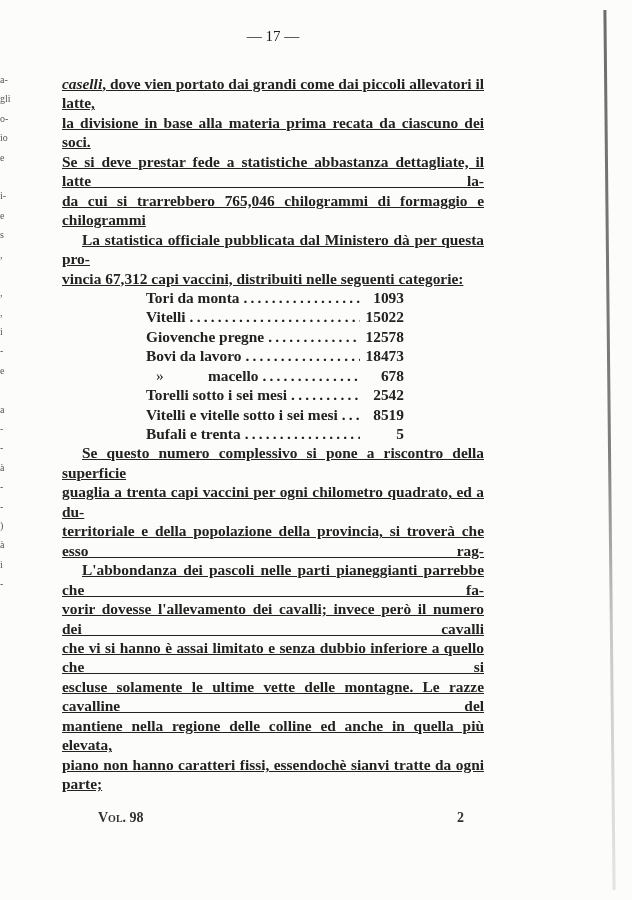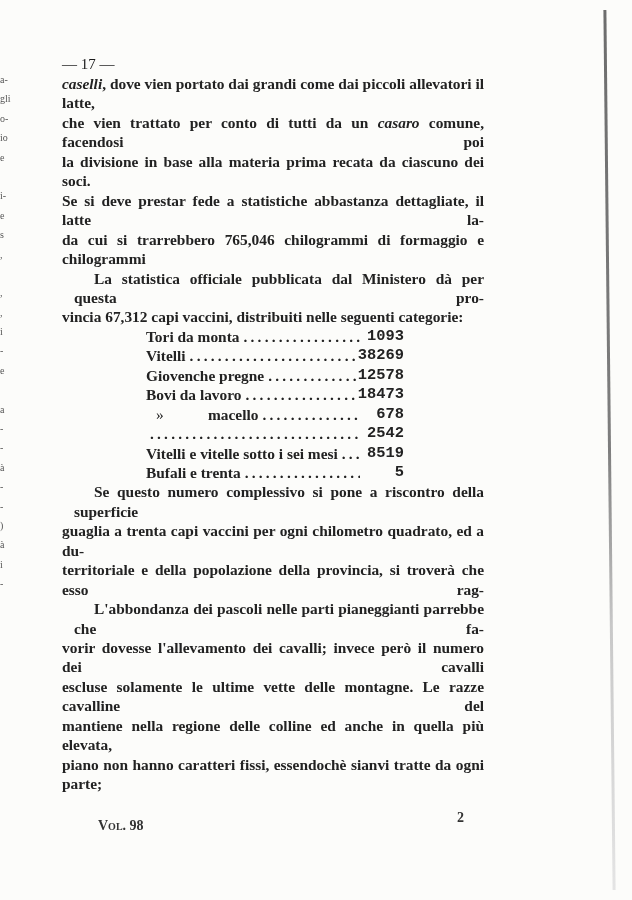--- a/index.html
+++ b/index.html
@@ -19,44 +19,44 @@
     font-size: 10px; line-height: 19.4px; color: #555;
     font-family: "Liberation Serif", serif;
   }
   .bleed span { display: block; height: 19.4px; }
   .edge-line {
     position: absolute; left: 608px; top: 10px; width: 3px; height: 880px;
     background: linear-gradient(to bottom, #6d6d6d 0%, #7e7e7e 50%, #c8c8c8 70%, #e4e4e4 100%);
     transform: skewX(0.6deg);
   }
   .header {
-    position: absolute; top: 56px; left: 62px; width: 422px;
-    font-size: 15px; font-family: "Liberation Serif", serif;
+    position: absolute; top: 28px; left: 62px; width: 422px;
+    text-align: center; font-size: 15px; font-family: "Liberation Serif", serif;
   }
   .text {
     position: absolute; left: 62px; top: 74px; width: 422px;
     font-family: "Liberation Serif", serif;
     font-size: 15.4px; line-height: 19.45px; font-weight: bold;
     color: #222;
   }
-  .text p { margin: 0; text-align: justify; text-align-last: justify; }
+  .text p { margin: 0; text-align: justify; text-align-last: justify; text-decoration: underline; }
   .text p.last { text-align-last: left; }
-  .text p.indent { text-indent: 20px; margin-left: 12px; }
+  .text p.indent { text-indent: 20px; }
   .text em { font-style: italic; }
   .table { margin: 0; padding: 0 0 0 84px; width: 258px; }
   .row { display: flex; align-items: flex-end; height: 19.45px; }
   .row .lbl { white-space: nowrap; }
   .row .dots { flex: 1; overflow: hidden; white-space: nowrap; letter-spacing: 3.2px; padding-left: 4px; }
-  .row .val { white-space: nowrap; text-align: right; min-width: 44px; font-family: Liberation Mono, monospace; }
+  .row .val { white-space: nowrap; text-align: right; min-width: 44px; }
   .row .ditto { display: inline-block; width: 52px; padding-left: 10px; font-weight: normal; }
   .footer {
     position: absolute; top: 810px; left: 62px; width: 422px;
     font-family: "Liberation Serif", serif; font-size: 14px; font-weight: bold; color: #333;
   }
-  .footer .vol { position: absolute; left: 36px; top: 8px; font-variant: small-caps; }
+  .footer .vol { position: absolute; left: 36px; top: 0; font-variant: small-caps; }
   .footer .sig { position: absolute; right: 20px; top: 0; }
 </style>
 </head>
 <body>
 
 <div class="page">
   <div class="bleed" id="bleed">
       <span>a-</span>
       <span>gli</span>
       <span>o-</span>
@@ -86,56 +86,56 @@
       <span>-</span>
       <span></span>
     </div>
   <div class="edge-line"></div>
 
   <div class="header">— 17 —</div>
 
   <div class="text">
     <div id="p1">
         <p><em>caselli</em><span>, dove vien portato dai grandi come dai piccoli allevatori il latte,</span></p>
-        <p><span>che vien trattato per conto di tutti da un </span><em>casaro</em><span> comune, facendosi poi</span></p>
         <p><span>la divisione in base alla materia prima recata da ciascuno dei soci.</span></p>
         <p><span>Se si deve prestar fede a statistiche abbastanza dettagliate, il latte la-</span></p>
         <p><span>da cui si trarrebbero 765,046 chilogrammi di formaggio e chilogrammi</span></p>
       </div>
     <div id="p2">
         <p class="indent"><span>La statistica officiale pubblicata dal Ministero dà per questa pro-</span></p>
         <p class="last"><span>vincia 67,312 capi vaccini, distribuiti nelle seguenti categorie:</span></p>
       </div>
     <div class="table" id="cattle-table">
         <div class="row">
           <span class="lbl"><span>Tori da monta</span></span>
           <span class="dots">..............................</span>
           <span class="val">1093</span>
         </div>
         <div class="row">
           <span class="lbl"><span>Vitelli</span></span>
           <span class="dots">..............................</span>
-          <span class="val">38269</span>
+          <span class="val">15022</span>
         </div>
         <div class="row">
           <span class="lbl"><span>Giovenche pregne</span></span>
           <span class="dots">..............................</span>
           <span class="val">12578</span>
         </div>
         <div class="row">
           <span class="lbl"><span>Bovi da lavoro</span></span>
           <span class="dots">..............................</span>
           <span class="val">18473</span>
         </div>
         <div class="row">
           <span class="lbl"><span class="ditto">»</span><span>macello</span></span>
           <span class="dots">..............................</span>
           <span class="val">678</span>
         </div>
         <div class="row">
+          <span class="lbl"><span>Torelli sotto i sei mesi</span></span>
           <span class="dots">..............................</span>
           <span class="val">2542</span>
         </div>
         <div class="row">
           <span class="lbl"><span>Vitelli e vitelle sotto i sei mesi</span></span>
           <span class="dots">..............................</span>
           <span class="val">8519</span>
         </div>
         <div class="row">
           <span class="lbl"><span>Bufali e trenta</span></span>
@@ -144,20 +144,21 @@
         </div>
       </div>
     <div id="p3">
         <p class="indent">Se questo numero complessivo si pone a riscontro della superficie</p>
         <p>guaglia a trenta capi vaccini per ogni chilometro quadrato, ed a du-</p>
         <p>territoriale e della popolazione della provincia, si troverà che esso rag-</p>
       </div>
     <div id="p4">
         <p class="indent">L'abbondanza dei pascoli nelle parti pianeggianti parrebbe che fa-</p>
         <p>vorir dovesse l'allevamento dei cavalli; invece però il numero dei cavalli</p>
+        <p>che vi si hanno è assai limitato e senza dubbio inferiore a quello che si</p>
         <p>escluse solamente le ultime vette delle montagne. Le razze cavalline del</p>
         <p>mantiene nella regione delle colline ed anche in quella più elevata,</p>
         <p>piano non hanno caratteri fissi, essendochè sianvi tratte da ogni parte;</p>
       </div>
 
   </div>
 
   <div class="footer">
     <span class="vol">Vol. 98</span>
     <span class="sig">2</span>

